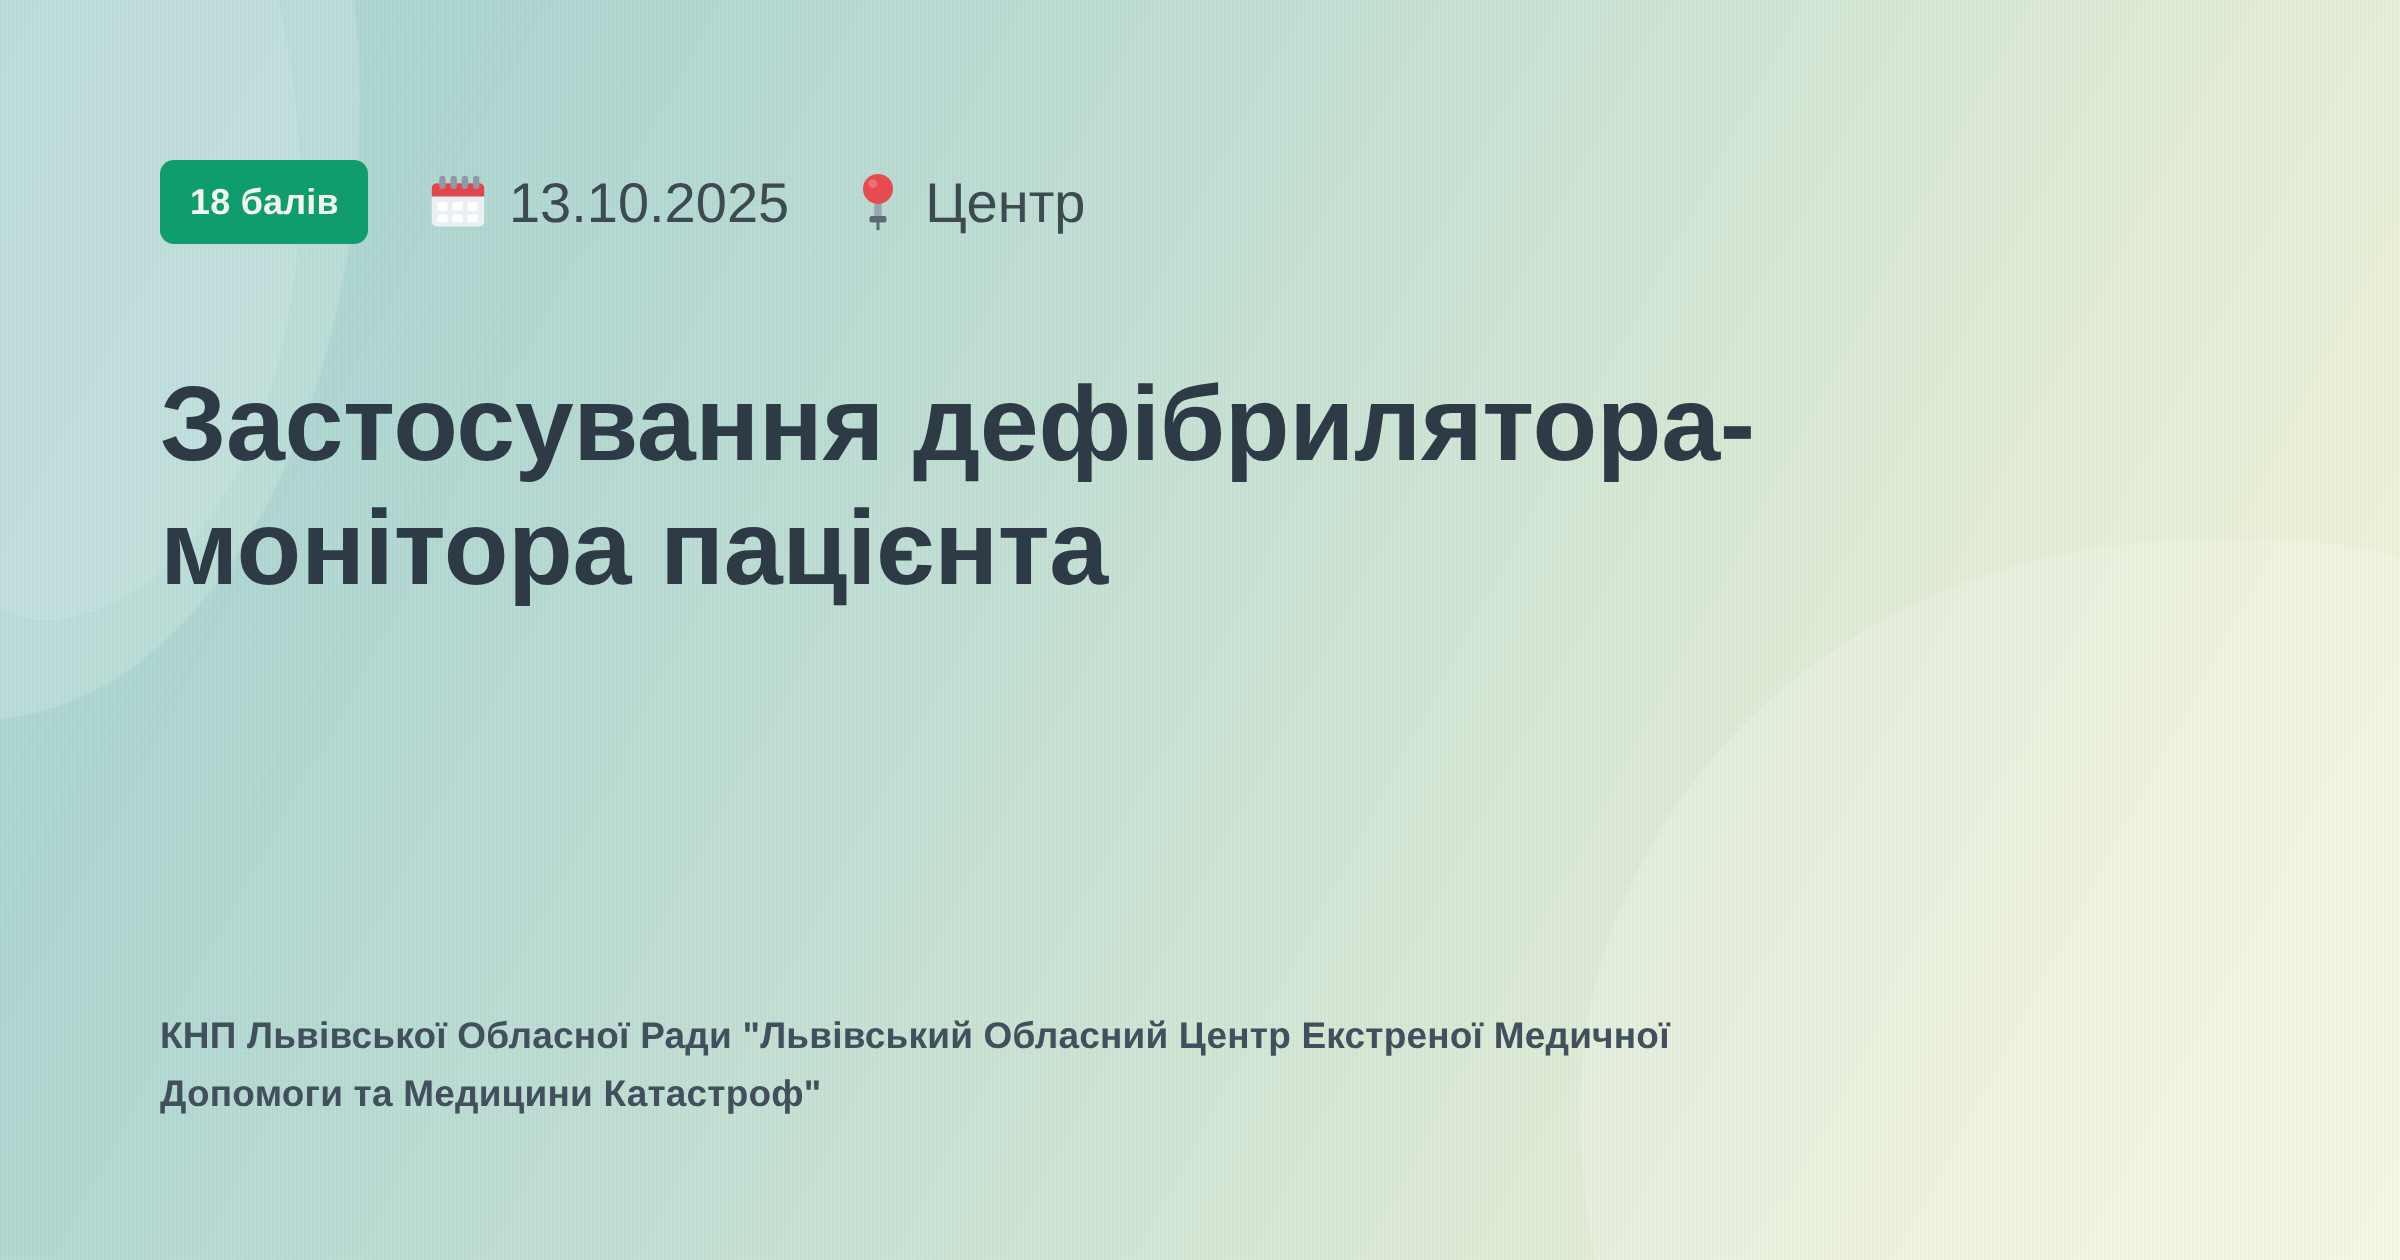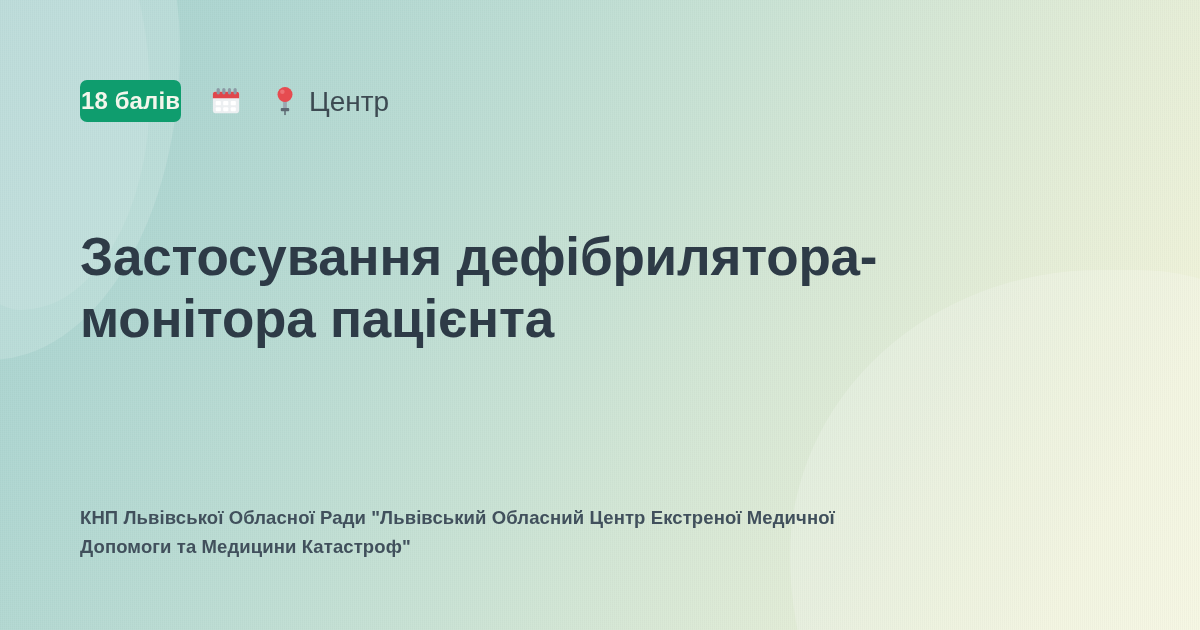--- a/index.html
+++ b/index.html
@@ -80,25 +80,25 @@
     top:80px;
     display:flex;
     align-items:center;
     gap:30px;
   }
   .badge{
     display:inline-flex;
     align-items:center;
     justify-content:center;
     height:42px;
-    padding:0 1px;
+    padding:0 15px;
     background:#0f9d6e;
     color:#f3f6ec;
     border-radius:7px;
-    font-size:24px;
+    font-size:18px;
     font-weight:700;
     letter-spacing:.1px;
     line-height:1;
     white-space:nowrap;
   }
   .meta-item{
     display:inline-flex;
     align-items:center;
     gap:10px;
     color:#3d4a52;
@@ -117,21 +117,20 @@
   .title{
     position:absolute;
     left:80px;
     top:182px;
     width:900px;
     color:#2e3b47;
     font-size:53px;
     font-weight:700;
     line-height:1.17;
     letter-spacing:-0.2px;
-    margin-top:44px;
   }
 
   
   .footer{
     position:absolute;
     left:80px;
     top:503px;
     width:830px;
     color:#41505c;
     font-size:18.5px;
@@ -170,20 +169,21 @@
             <g fill="#ffffff">
               <rect x="5" y="16" width="5.5" height="4.6" rx="1"></rect>
               <rect x="13" y="16" width="5.5" height="4.6" rx="1"></rect>
               <rect x="21" y="16" width="5.5" height="4.6" rx="1"></rect>
               <rect x="5" y="22.6" width="5.5" height="4.2" rx="1"></rect>
               <rect x="13" y="22.6" width="5.5" height="4.2" rx="1"></rect>
               <rect x="21" y="22.6" width="5.5" height="4.2" rx="1"></rect>
             </g>
           </svg>
         </span>
+        <span class="txt">13.10.2025</span>
       </span>
 
       <span class="meta-item">
         <span class="ico ico-pin">
           <svg viewBox="0 0 28 32" width="28" height="30" aria-hidden="true">
             <rect x="12" y="12" width="4" height="13" fill="#9aa7b0"></rect>
             <rect x="9.5" y="23.5" width="9" height="3.4" rx="1" fill="#5d6a73"></rect>
             <rect x="13.2" y="26.5" width="1.6" height="4.5" fill="#5d6a73"></rect>
             <circle cx="14" cy="9" r="8" fill="#e64b50"></circle>
             <circle cx="11.2" cy="6.2" r="2.4" fill="#f07c80" opacity=".75"></circle>

